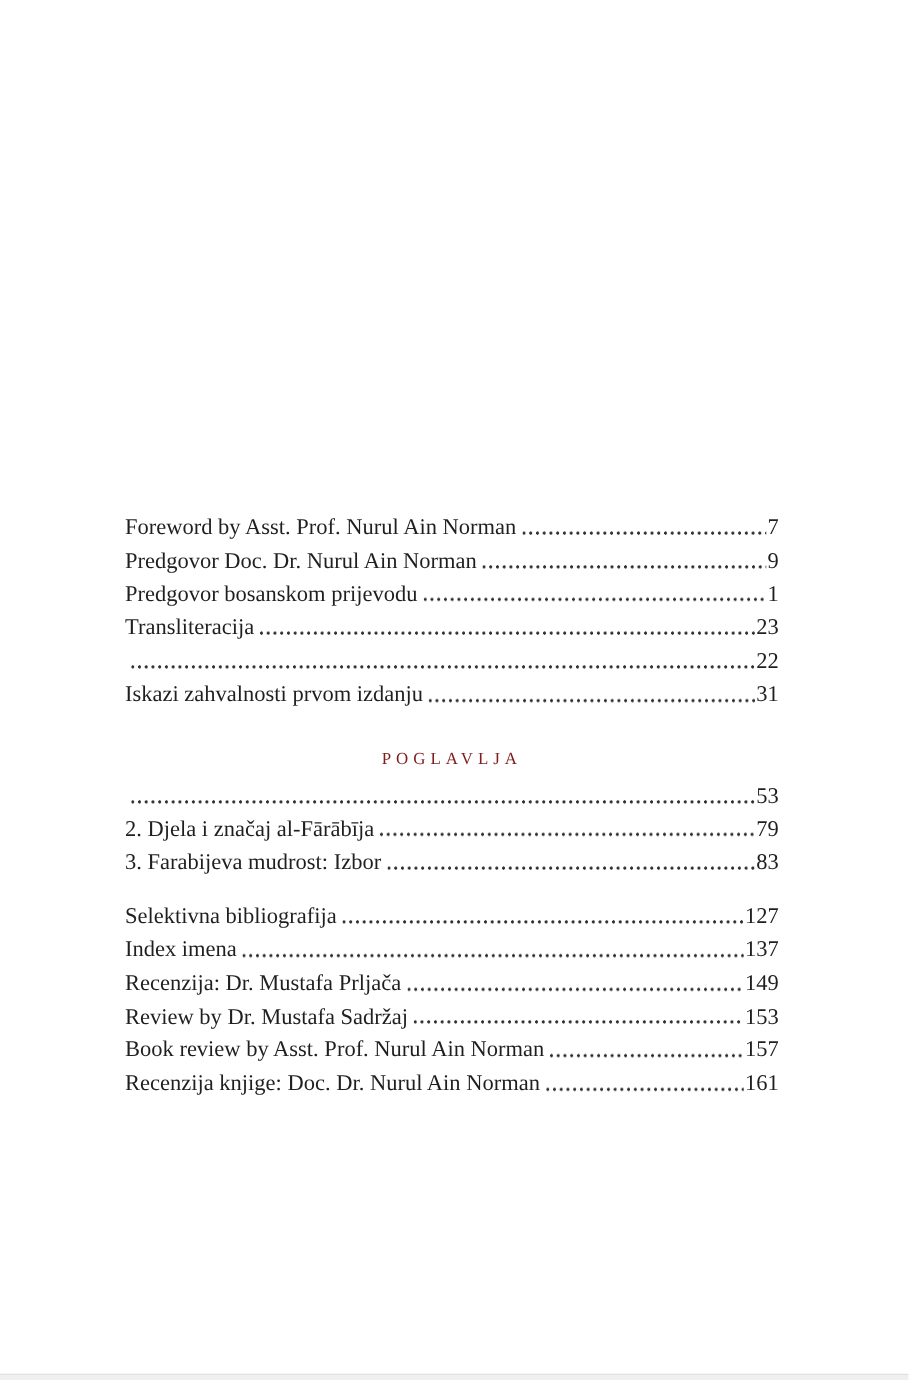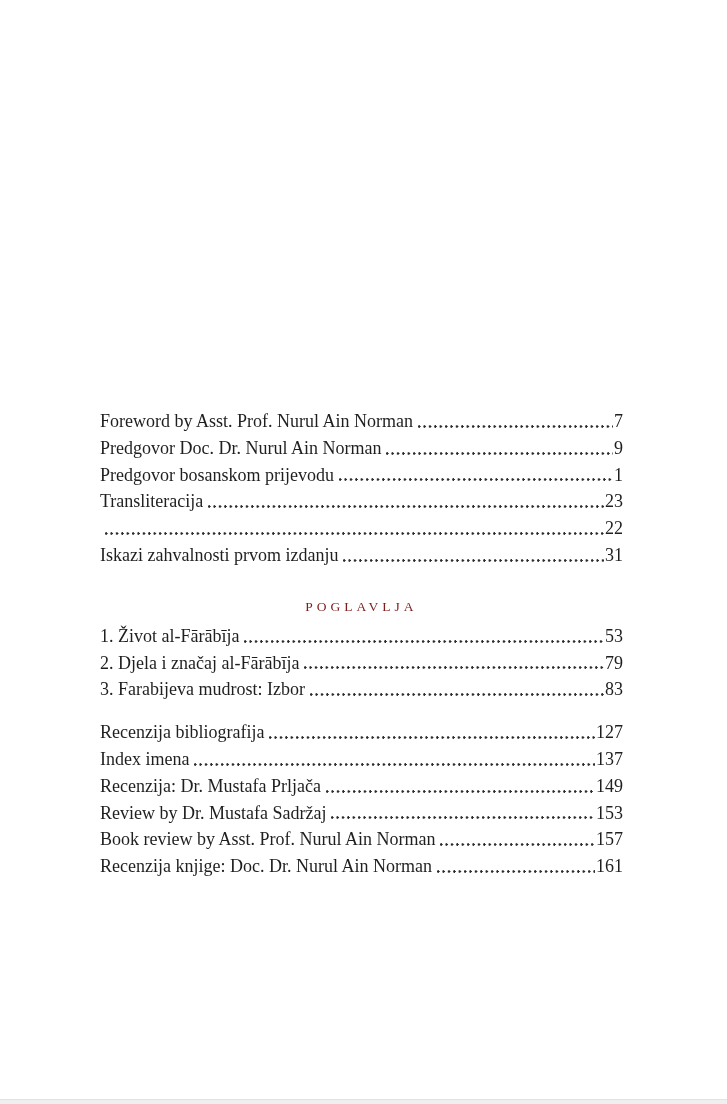--- a/index.html
+++ b/index.html
@@ -120,41 +120,40 @@
     <span class="toc-dots"></span>
     <span class="toc-page">31</span>
   </div>
 
 </div>
 
     <div class="section-heading">POGLAVLJA</div>
 
     <div class="group-chapters">
   <div class="toc-row">
-    <span class="toc-label">1. Život al-Fārābīja</span>
     <span class="toc-dots"></span>
     <span class="toc-page">53</span>
   </div>
 
   <div class="toc-row">
     <span class="toc-label">2. Djela i značaj al-Fārābīja</span>
     <span class="toc-dots"></span>
     <span class="toc-page">79</span>
   </div>
 
   <div class="toc-row">
     <span class="toc-label">3. Farabijeva mudrost: Izbor</span>
     <span class="toc-dots"></span>
     <span class="toc-page">83</span>
   </div>
 </div>
 
     <div class="group-back">
   <div class="toc-row">
-    <span class="toc-label">Recenzija bibliografija</span>
+    <span class="toc-label">Selektivna bibliografija</span>
     <span class="toc-dots"></span>
     <span class="toc-page">127</span>
   </div>
 
   <div class="toc-row">
     <span class="toc-label">Index imena</span>
     <span class="toc-dots"></span>
     <span class="toc-page">137</span>
   </div>
 

